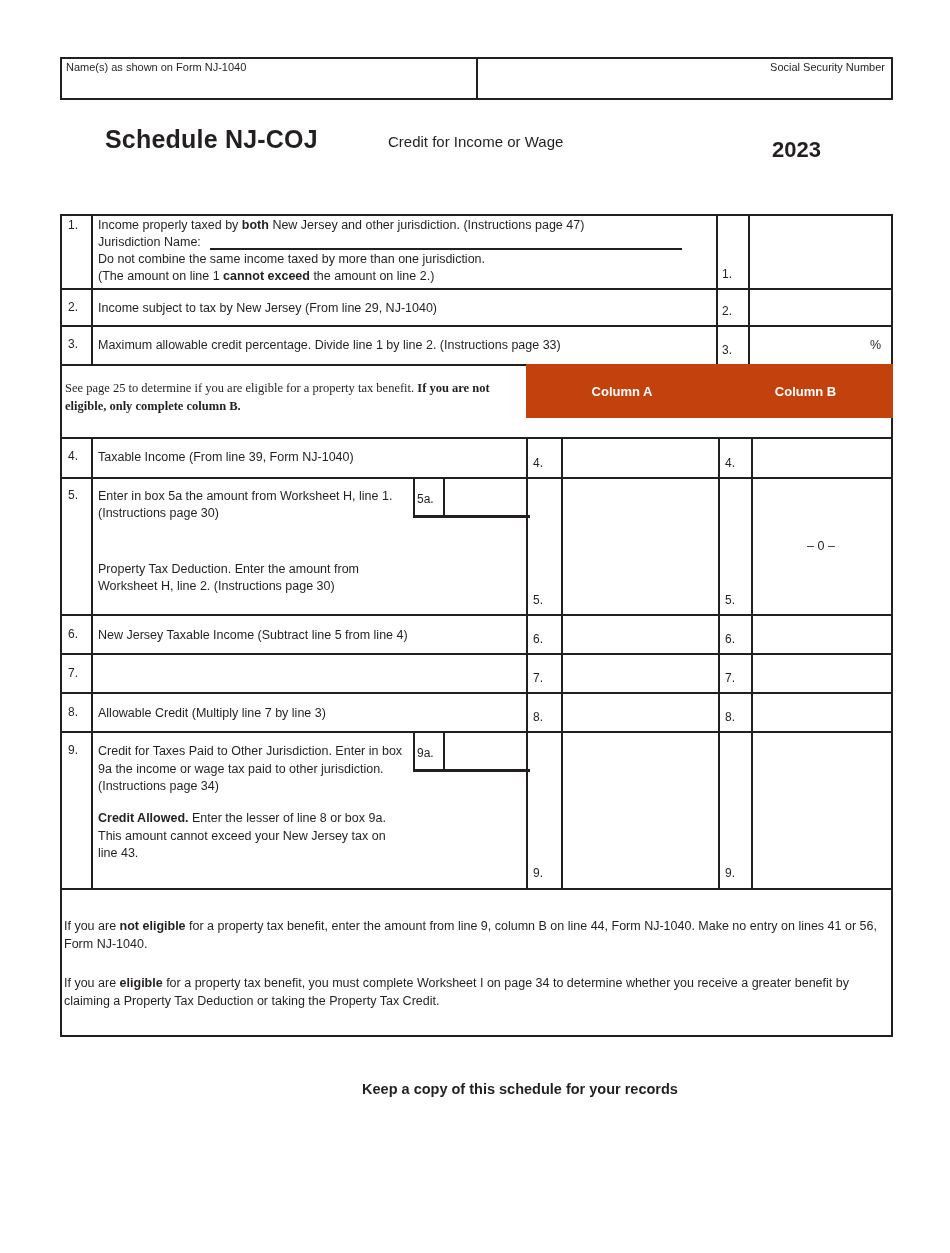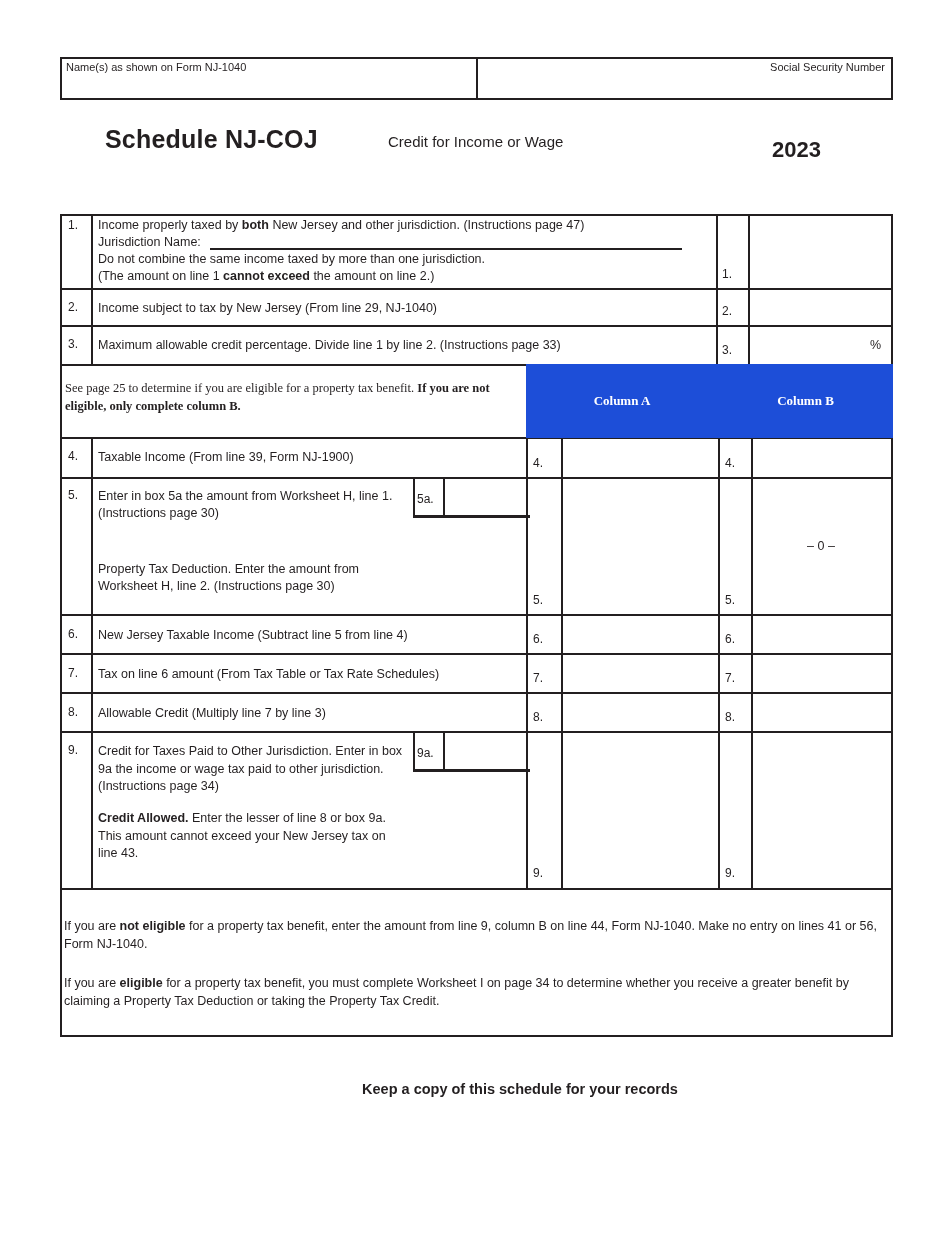--- a/index.html
+++ b/index.html
@@ -10,22 +10,22 @@
     overflow:hidden;
   }
   .ln { position:absolute; background:#231f20; }
   .t  { position:absolute; font-size:12.5px; line-height:17px; }
   .num{ position:absolute; font-size:12px; line-height:15px; }
   .lbl{ position:absolute; font-size:12px; line-height:15px; }
   .b  { font-weight:bold; }
   .boxlabel { position:absolute; font-size:11px; }
   .cell { position:absolute; background:transparent; }
   .blackbar {
-    position:absolute; left:526px; top:364px; width:367px; height:74px;
-    background:#1d4ed8; display:flex;font-family:Liberation Serif, serif;
+    position:absolute; left:526px; top:364px; width:367px; height:54px;
+    background:#c2410c; display:flex;
   }
   .blackbar .colhead {
     color:#ffffff; font-size:13px; font-weight:bold;
     display:flex; align-items:center; justify-content:center;
   }
   .title-schedule { position:absolute; left:105px; top:125px; font-size:25px; font-weight:bold; letter-spacing:0.2px; }
   .title-sub { position:absolute; left:388px; top:130px; font-size:15px; line-height:23px; }
   .title-year { position:absolute; left:772px; top:137px; font-size:22px; font-weight:bold; }
   .footer-keep { position:absolute; left:0; top:1081px; width:950px; text-align:center; font-size:14.5px; font-weight:bold;margin-left:45px; }
   .zero { position:absolute; left:751px; top:477px; width:140px; height:137px; display:flex; align-items:center; justify-content:center; font-size:12.5px; }
@@ -112,21 +112,21 @@
   <div class="lbl" style="left:722px;top:304px;">2.</div>
   <div class="cell" style="left:750px;top:290px;width:141px;height:35px;"></div>
 
   <div class="num" style="left:68px;top:337px;">3.</div>
   <div class="t" style="left:98px;top:337px;width:615px;">Maximum allowable credit percentage. Divide line 1 by line 2. (Instructions page 33)</div>
   <div class="lbl" style="left:722px;top:343px;">3.</div>
   <div class="cell" style="left:750px;top:327px;width:141px;height:37px;"></div>
   <div class="pct">%</div>
 
   <div class="num" style="left:68px;top:449px;">4.</div>
-  <div class="t" style="left:98px;top:449px;width:420px;">Taxable Income (From line 39, Form NJ-1900)</div>
+  <div class="t" style="left:98px;top:449px;width:420px;">Taxable Income (From line 39, Form NJ-1040)</div>
   <div class="lbl" style="left:533px;top:456px;">4.</div>
   <div class="cell" style="left:563px;top:439px;width:155px;height:38px;"></div>
   <div class="lbl" style="left:725px;top:456px;">4.</div>
   <div class="cell" style="left:753px;top:439px;width:138px;height:38px;"></div>
 
   <div class="num" style="left:68px;top:488px;">5.</div>
   <div class="t" style="left:98px;top:488px;width:310px;">Enter in box 5a the amount from Worksheet H, line 1. (Instructions page 30)</div>
   <div class="lbl" style="left:417px;top:492px;">5a.</div>
   <div class="cell" style="left:445px;top:479px;width:81px;height:36px;"></div>
   <div class="t" style="left:98px;top:561px;width:315px;">Property Tax Deduction. Enter the amount from Worksheet H, line 2. (Instructions page 30)</div>
@@ -136,21 +136,20 @@
   <div class="zero">– 0 –</div>
 
   <div class="num" style="left:68px;top:627px;">6.</div>
   <div class="t" style="left:98px;top:627px;width:420px;">New Jersey Taxable Income (Subtract line 5 from line 4)</div>
   <div class="lbl" style="left:533px;top:632px;">6.</div>
   <div class="cell" style="left:563px;top:616px;width:155px;height:37px;"></div>
   <div class="lbl" style="left:725px;top:632px;">6.</div>
   <div class="cell" style="left:753px;top:616px;width:138px;height:37px;"></div>
 
   <div class="num" style="left:68px;top:666px;">7.</div>
-  <div class="t" style="left:98px;top:666px;width:420px;">Tax on line 6 amount (From Tax Table or Tax Rate Schedules)</div>
   <div class="lbl" style="left:533px;top:671px;">7.</div>
   <div class="cell" style="left:563px;top:655px;width:155px;height:37px;"></div>
   <div class="lbl" style="left:725px;top:671px;">7.</div>
   <div class="cell" style="left:753px;top:655px;width:138px;height:37px;"></div>
 
   <div class="num" style="left:68px;top:705px;">8.</div>
   <div class="t" style="left:98px;top:705px;width:420px;">Allowable Credit (Multiply line 7 by line 3)</div>
   <div class="lbl" style="left:533px;top:710px;">8.</div>
   <div class="cell" style="left:563px;top:694px;width:155px;height:37px;"></div>
   <div class="lbl" style="left:725px;top:710px;">8.</div>

